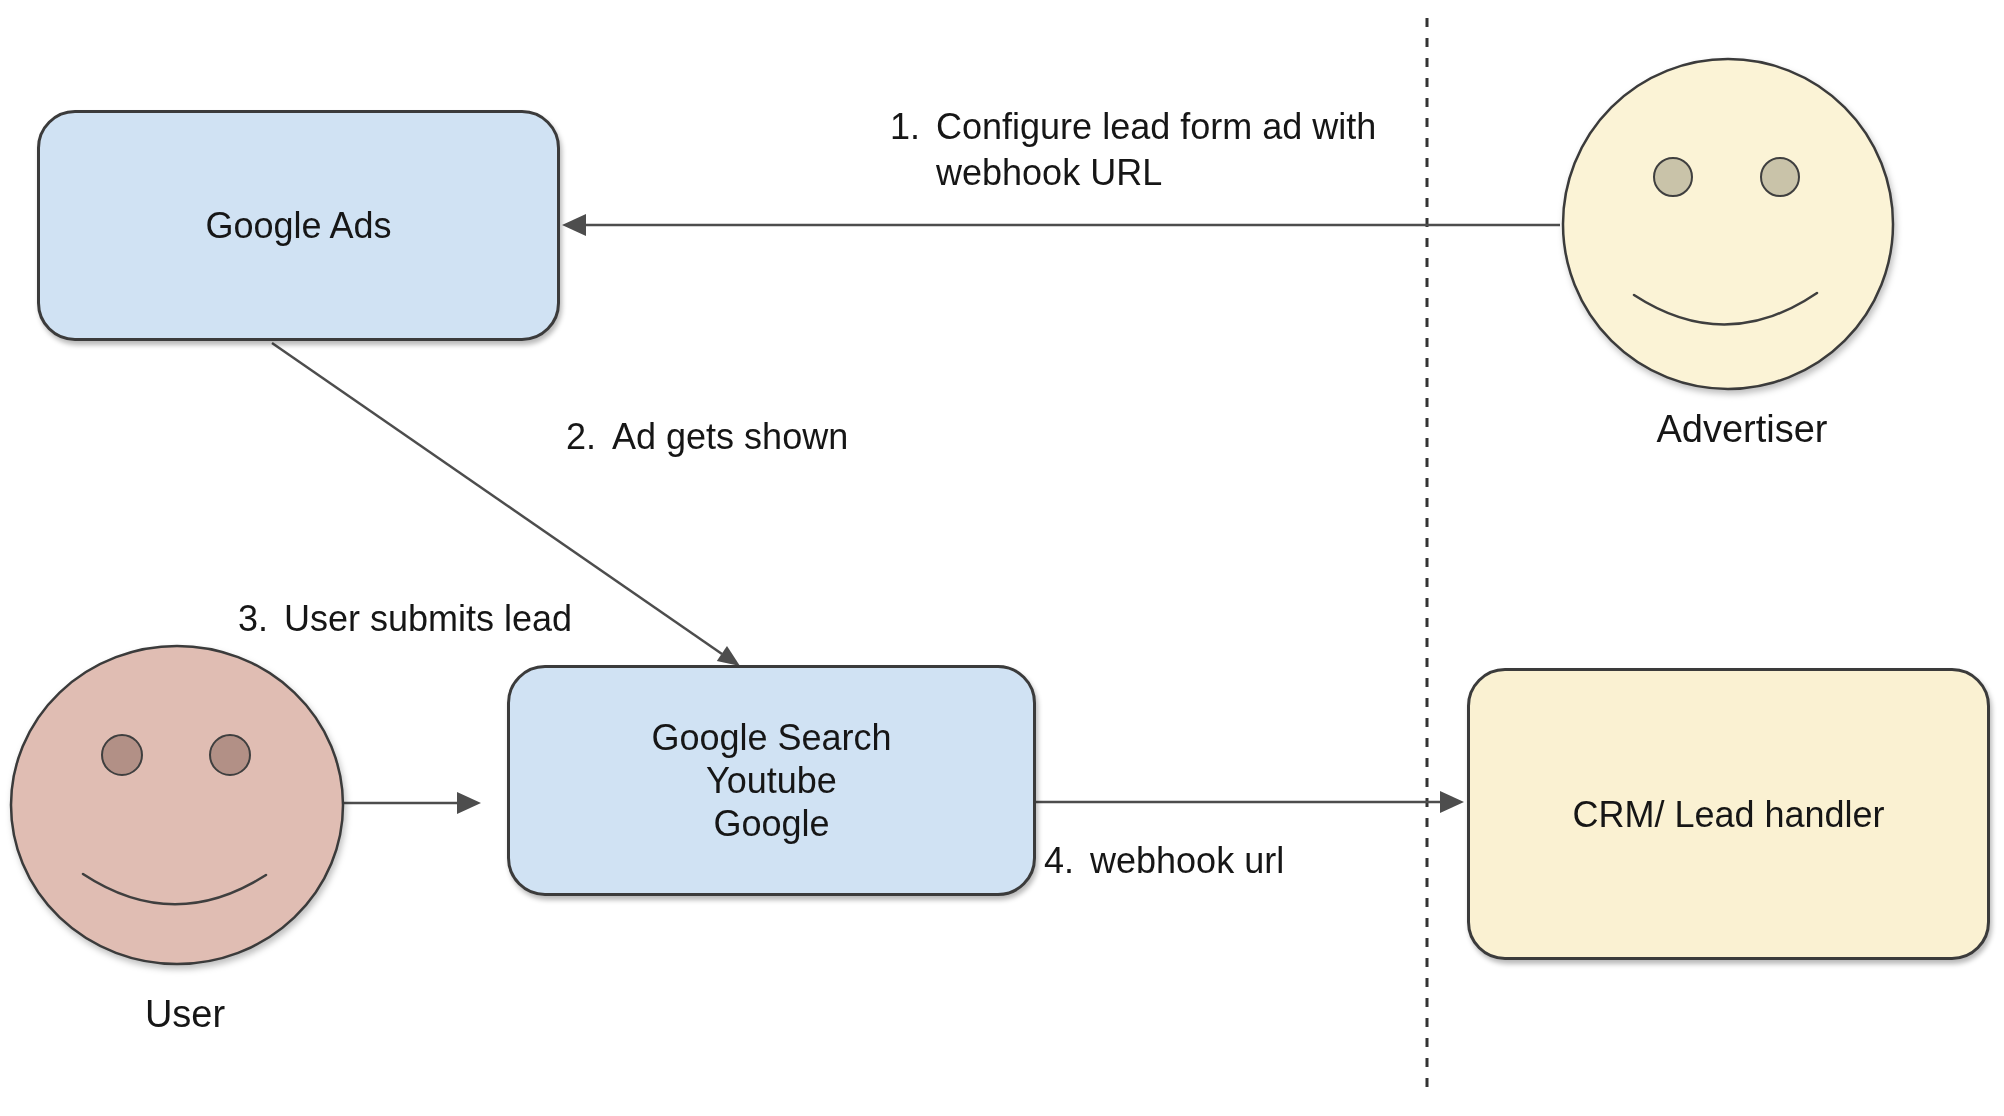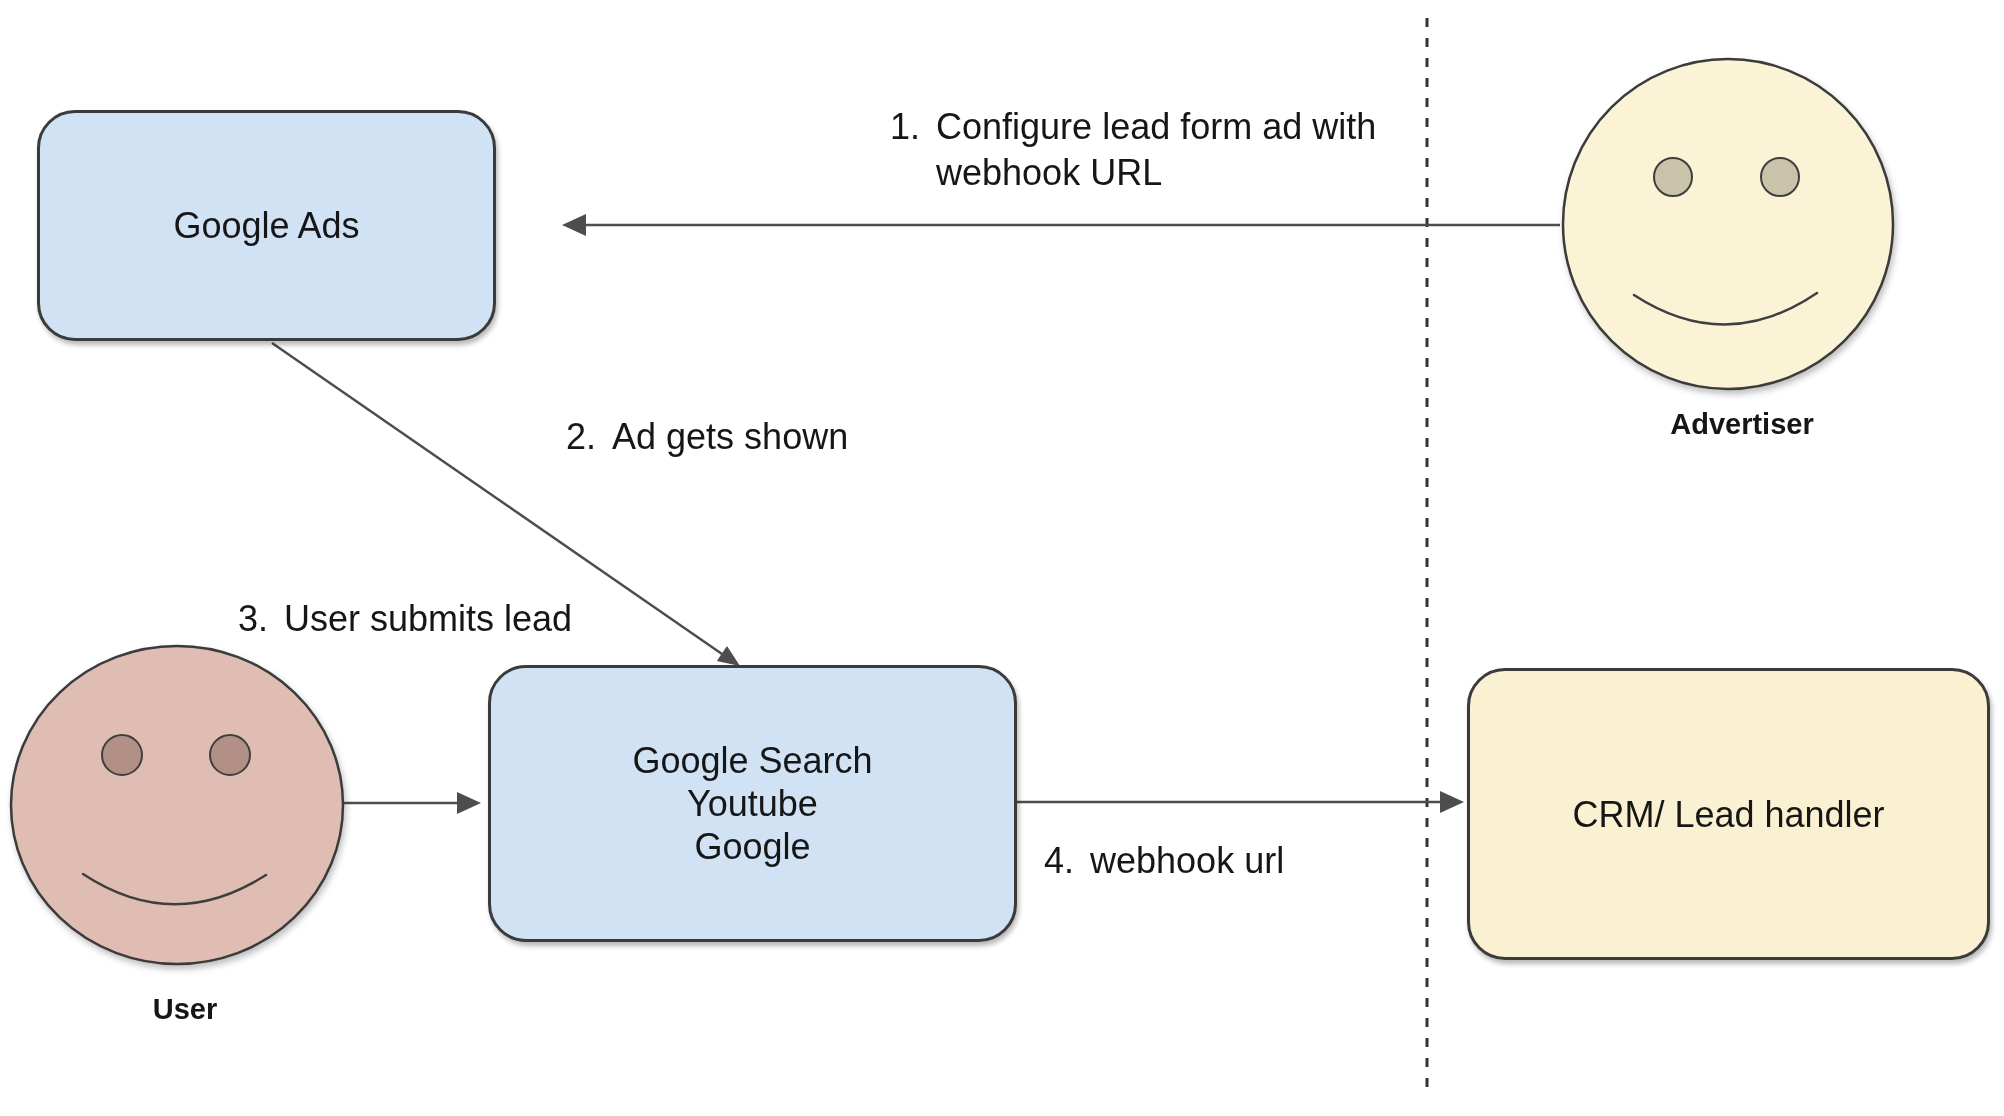--- a/index.html
+++ b/index.html
@@ -26,32 +26,32 @@
     flex-direction: column;
     align-items: center;
     justify-content: center;
     text-align: center;
     font-size: 36px;
     line-height: 43px;
     box-shadow: 2px 4px 5px rgba(0,0,0,0.28);
   }
   .node.blue { background: #d0e2f3; }
   .node.yellow { background: #faf1d2; }
-  #node-google-ads { left: 37px;  top: 110px; width: 459px; height: 231px; }
-  #node-channels   { left: 488px; top: 665px; width: 529px; height: 277px; text-align: right; }
+  #node-google-ads { left: 37px;  top: 110px; width: 523px; height: 231px; }
+  #node-channels   { left: 507px; top: 665px; width: 529px; height: 231px; text-align: right; }
   #node-crm        { left: 1467px; top: 668px; width: 523px; height: 292px; }
 
   .face-svg { position: absolute; filter: drop-shadow(2px 4px 3px rgba(0,0,0,0.25)); }
   #face-advertiser { left: 1560px; top: 56px;  width: 336px; height: 336px; }
   #face-user       { left: 8px;    top: 643px; width: 338px; height: 324px; }
 
   .actor-label {
     position: absolute;
-    font-size: 29px;
-    font-weight: bold;
+    font-size: 38px;
+    font-weight: normal;
     transform: translateX(-50%);
     white-space: nowrap;
   }
   #label-advertiser { left: 1742px; top: 408px; }
   #label-user       { left: 161px;  top: 993px; margin-left: 24px; }
 
   .step-label {
     position: absolute;
     display: flex;
     gap: 16px;

